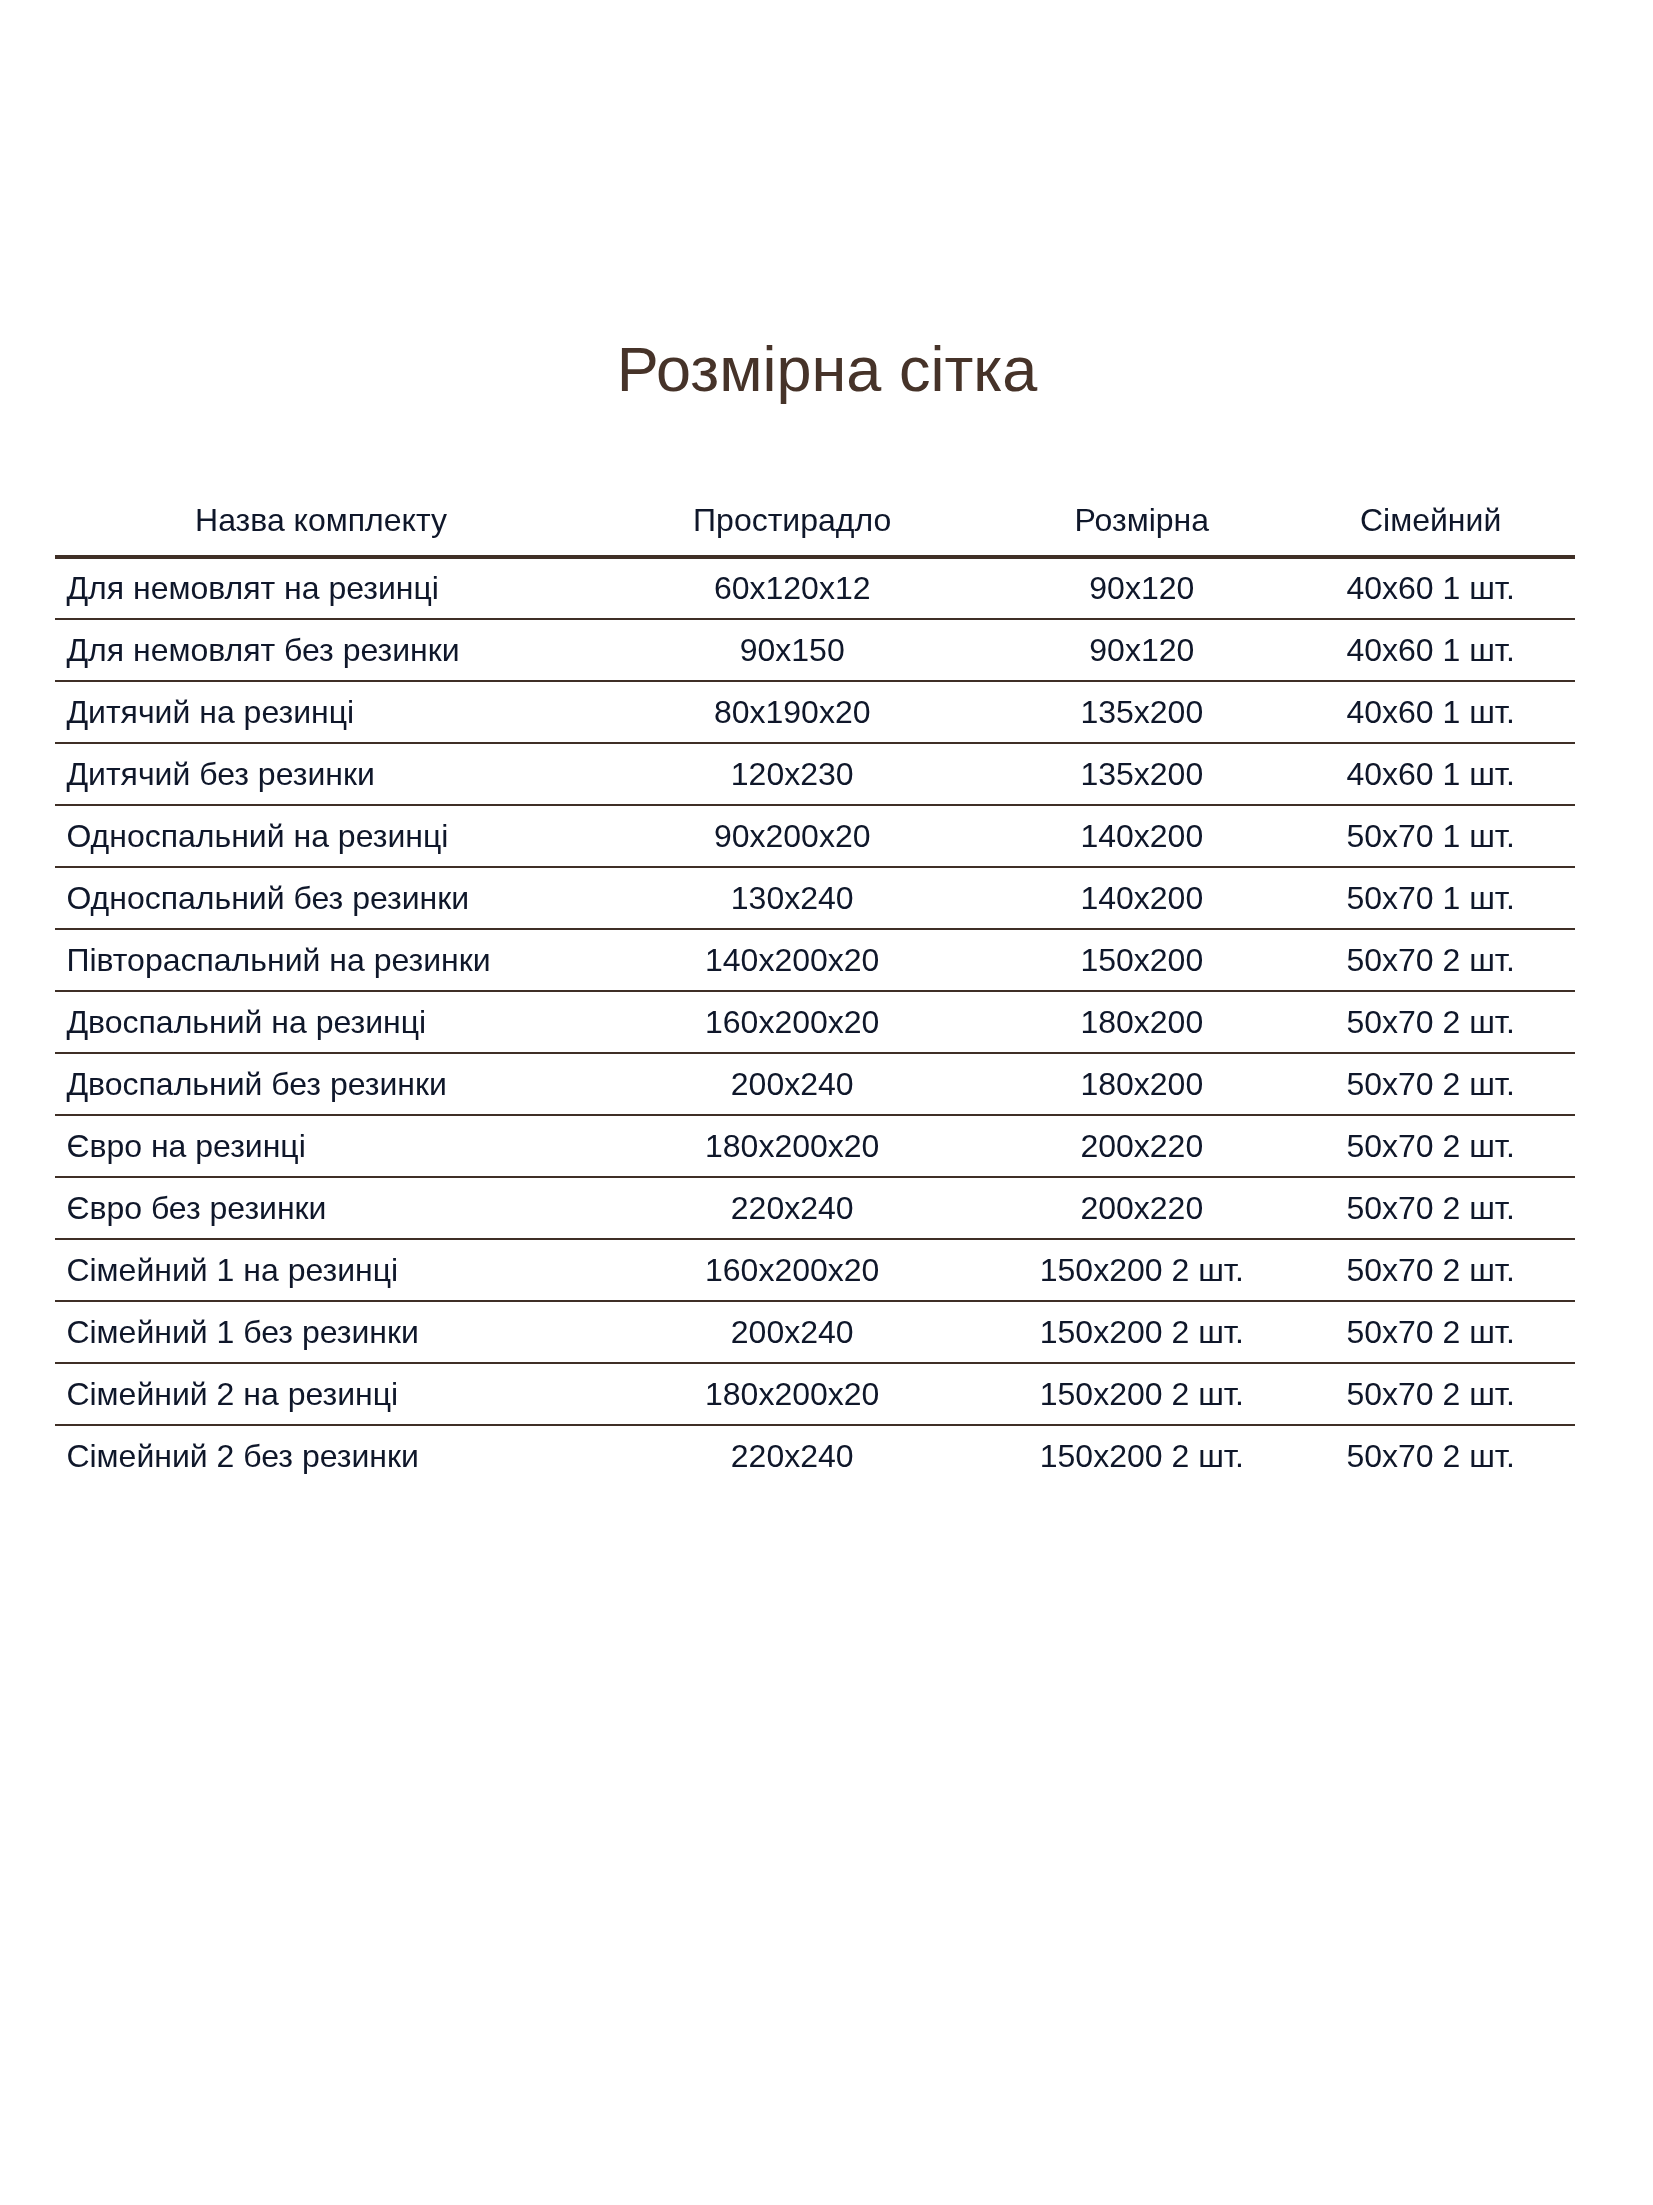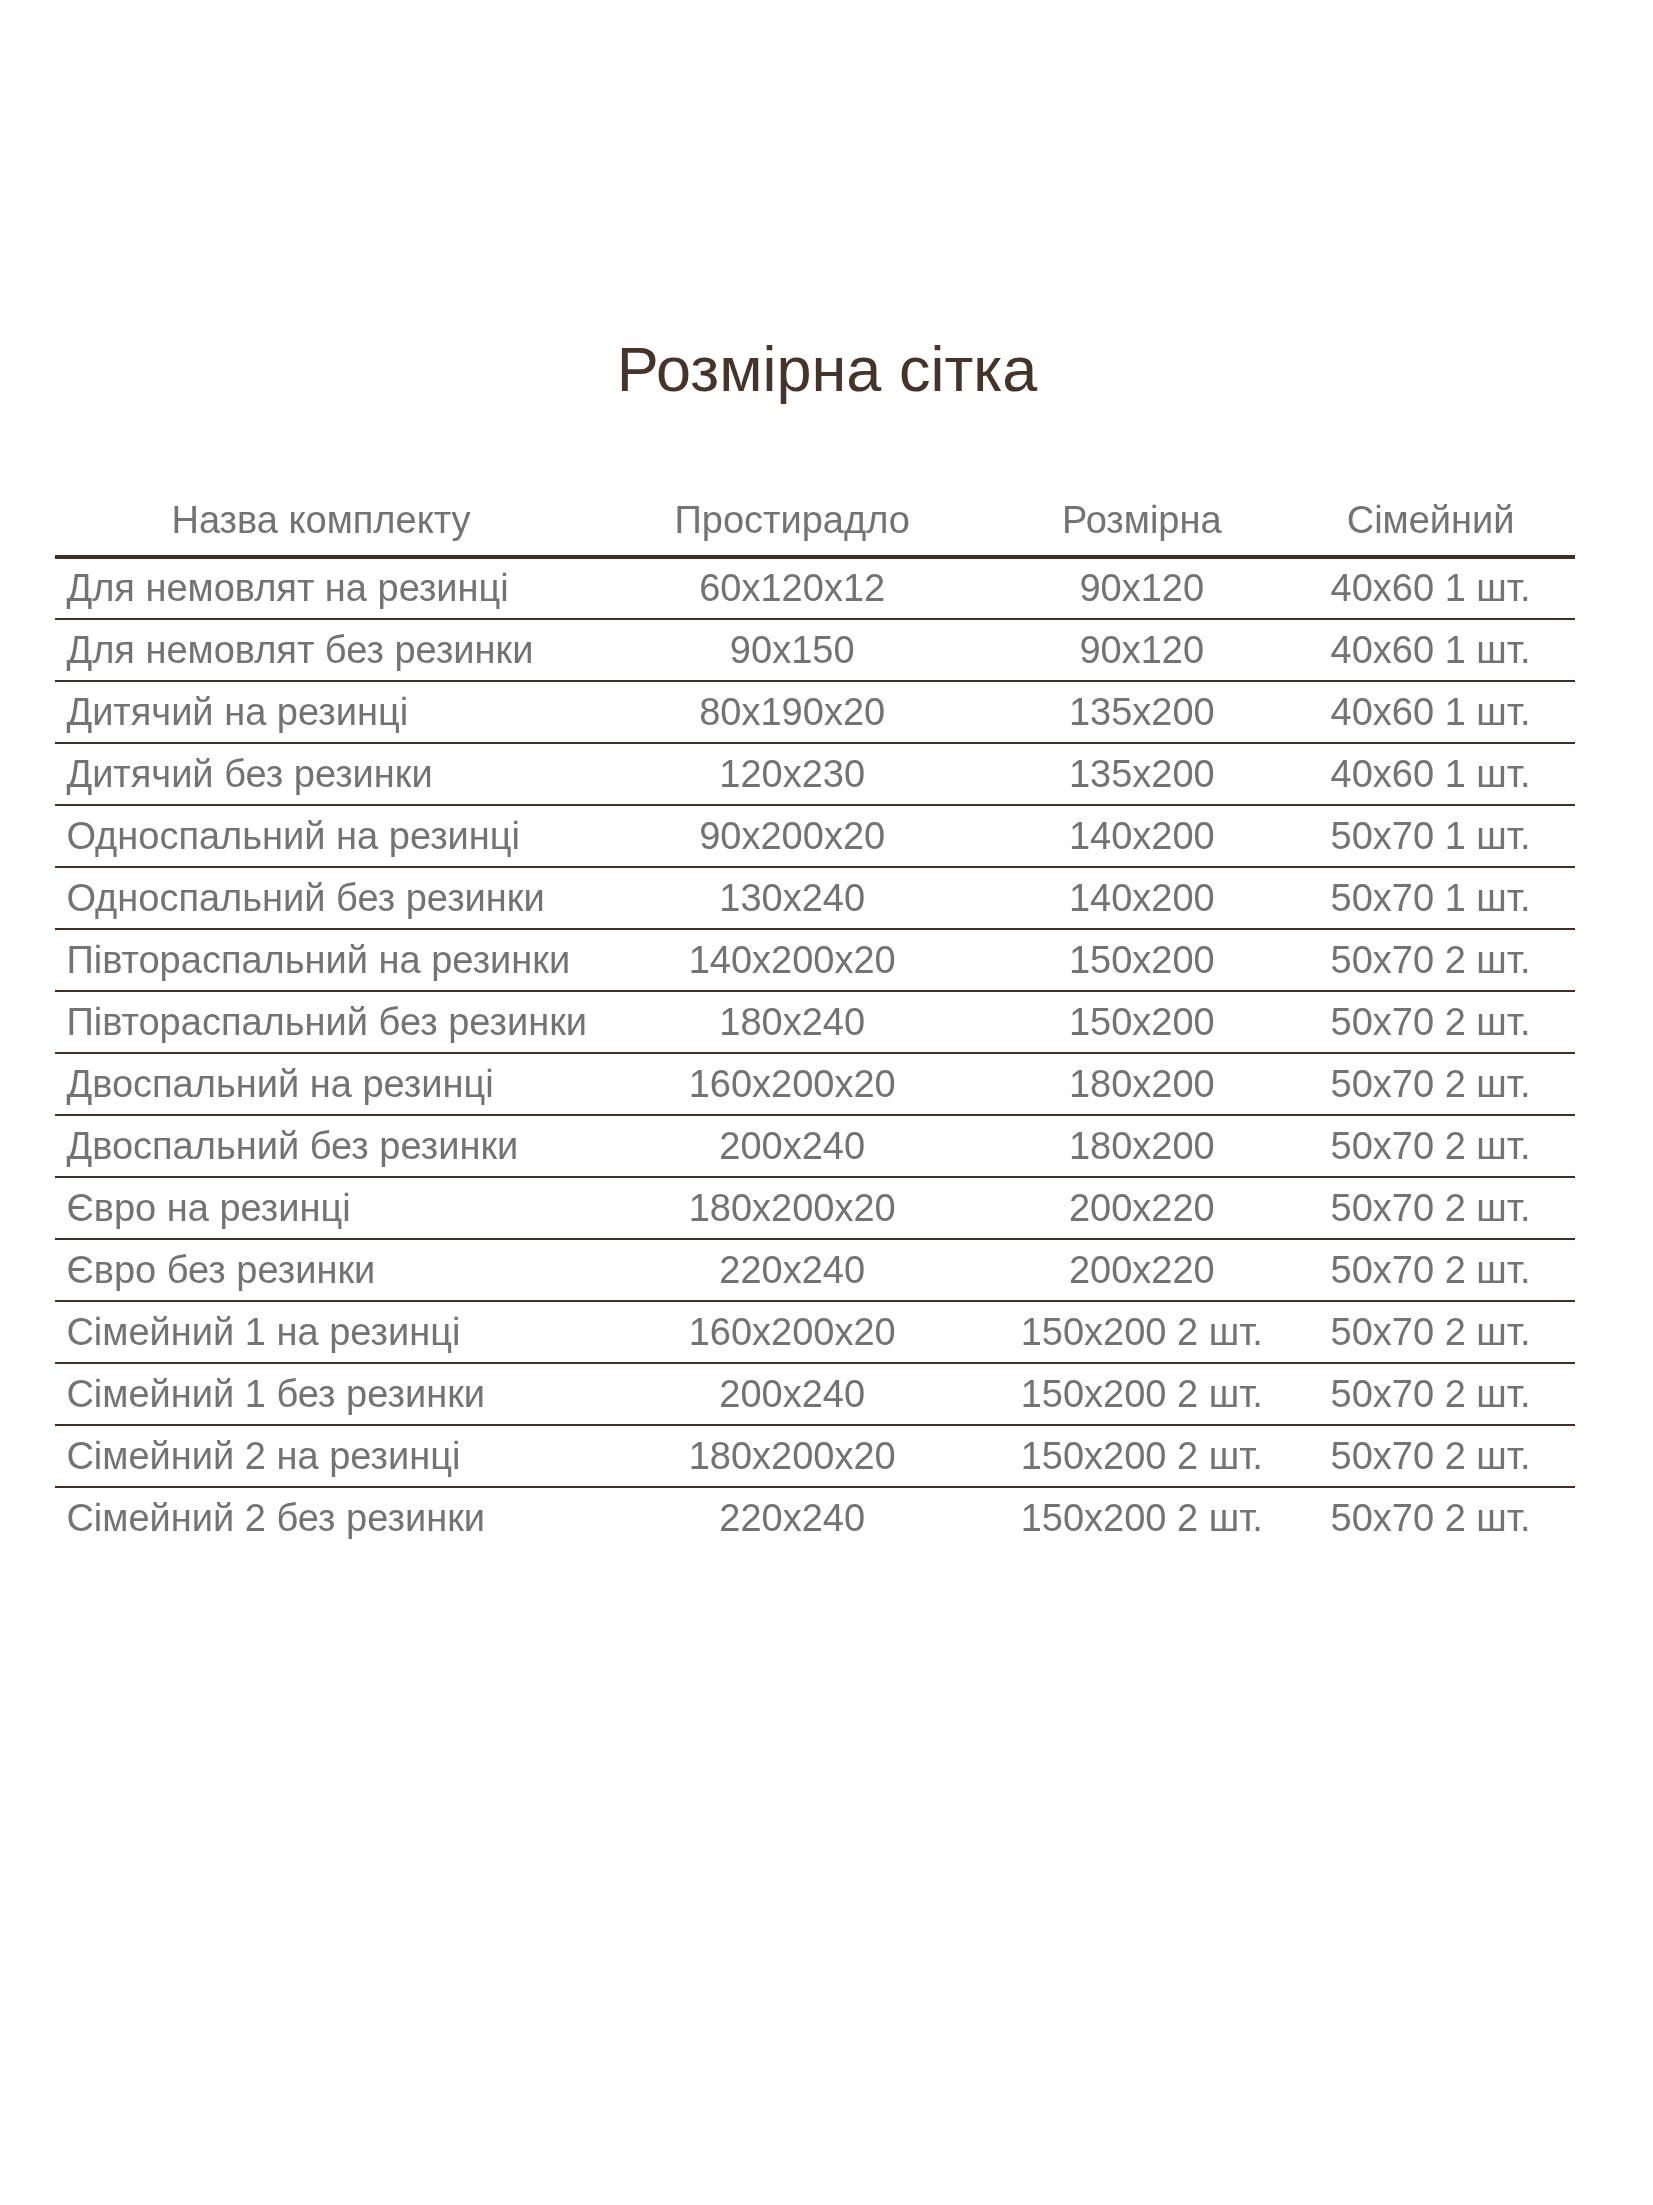--- a/index.html
+++ b/index.html
@@ -22,22 +22,22 @@
     font-weight: 400;
     color: #463329;
   }
   table.size-table {
     position: absolute;
     top: 485px;
     left: 55px;
     width: 1520px;
     border-collapse: collapse;
     table-layout: fixed;
-    font-size: 38px;
-    color: #737373;
+    font-size: 32px;
+    color: #0f172a;
   }
   .size-table th {
     font-weight: 400;
     height: 72px;
     vertical-align: middle;
     text-align: center;
     border-bottom: 4.1px solid #3f2f26;
     white-space: nowrap;
   }
   .size-table td {
@@ -120,26 +120,20 @@
     <td>50х70 1 шт.</td>
   </tr>
 
   <tr>
     <td>Півтораспальний на резинки</td>
     <td>140х200х20</td>
     <td>150х200</td>
     <td>50х70 2 шт.</td>
   </tr>
 
-  <tr>
-    <td>Півтораспальний без резинки</td>
-    <td>180х240</td>
-    <td>150х200</td>
-    <td>50х70 2 шт.</td>
-  </tr>
 
   <tr>
     <td>Двоспальний на резинці</td>
     <td>160х200х20</td>
     <td>180х200</td>
     <td>50х70 2 шт.</td>
   </tr>
 
   <tr>
     <td>Двоспальний без резинки</td>

